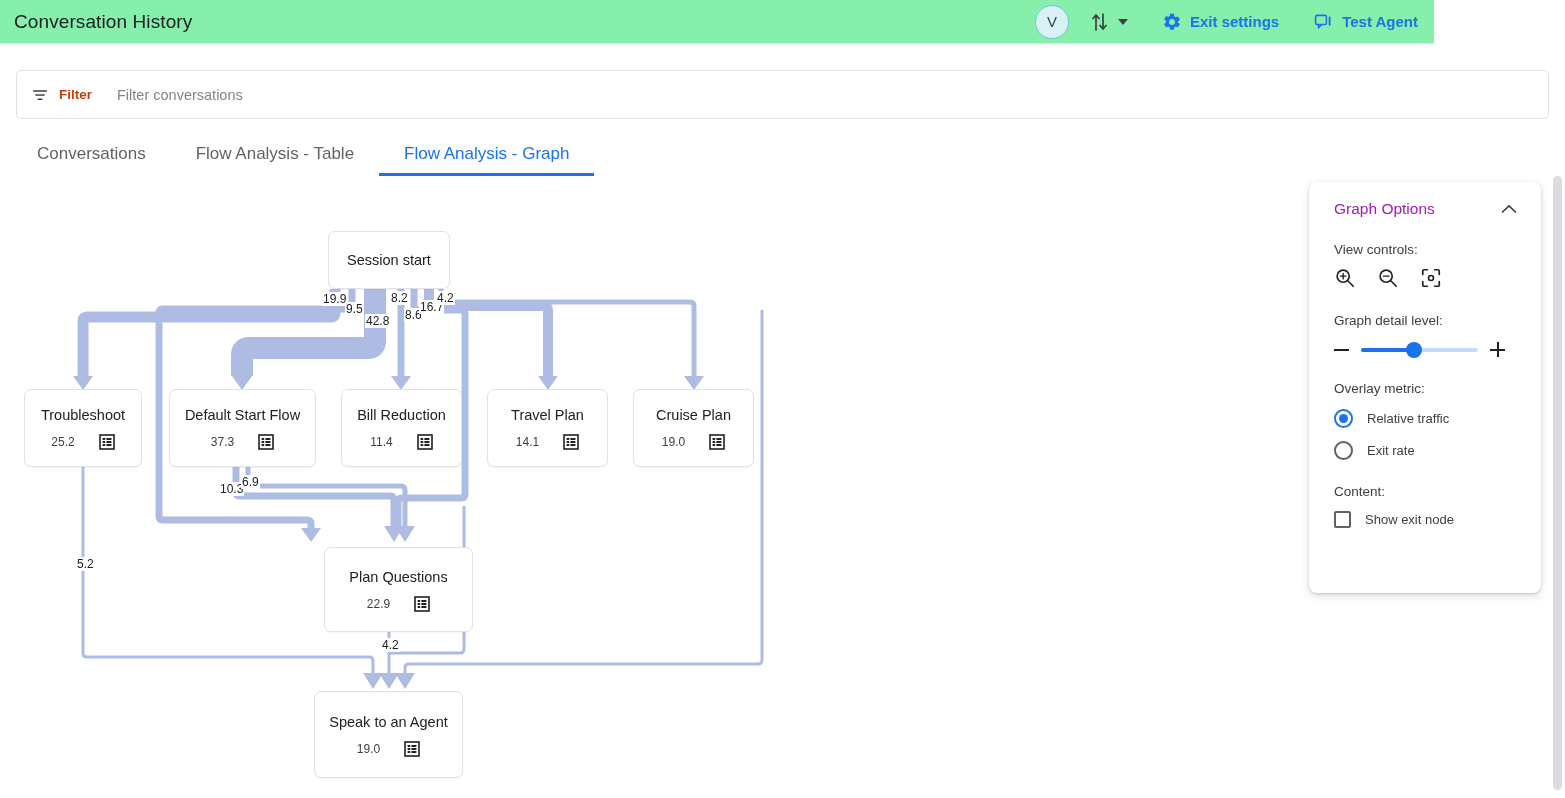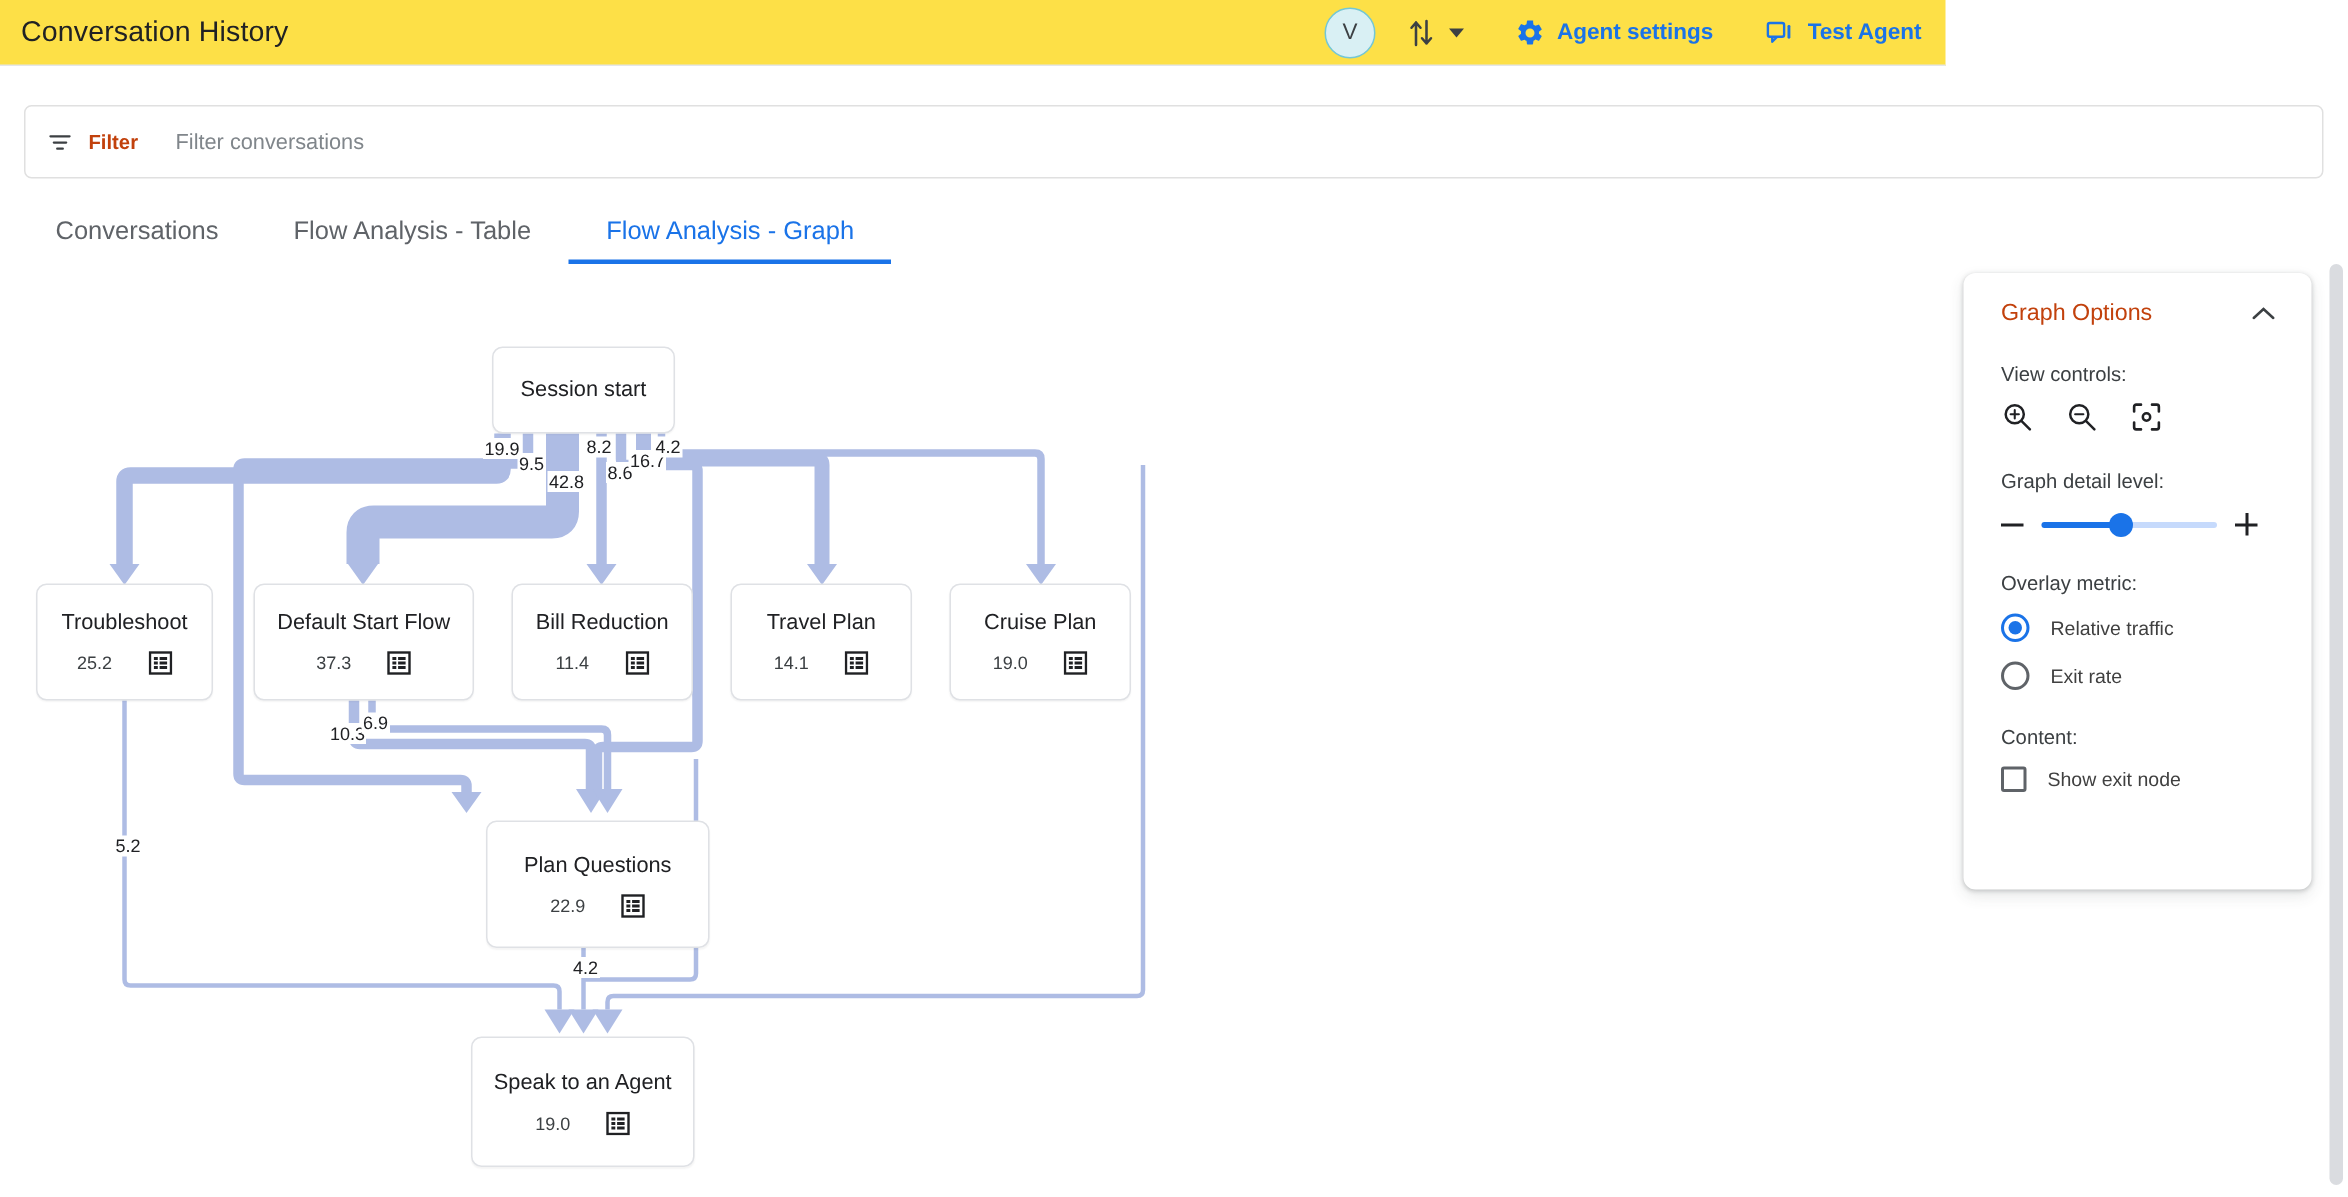--- a/index.html
+++ b/index.html
@@ -6,24 +6,24 @@
   html, body {
     width: 1565px; height: 798px;
     font-family: "Liberation Sans", sans-serif;
     background: #ffffff;
     overflow: hidden;
   }
   .app { position: relative; width: 1565px; height: 798px; background:#fff; }
 
   
   .header {
-    position: absolute; top:0; left:0; width:1297px; height:44px;
+    position: absolute; top:0; left:0; width:1434px; height:44px;
     border-bottom: 1px solid #e4e6e8;
     display:flex; align-items:center;
-    background:#fde047;
+    background:#86efac;
     gap:33px;
   }
   .page-title {
     font-size: 19px; color:#202124; margin-left:14px; letter-spacing:.1px;
   }
   .header-right {
     margin-left:auto; display:flex; align-items:center; gap:0; padding-right:10px;
   }
   .avatar {
     width:34px; height:34px; border-radius:50%;
@@ -98,21 +98,21 @@
   }
 
   
   .opts {
     position:absolute; top:182px; left:1309px; width:232px; height:411px;
     background:#fff; border-radius:8px;
     box-shadow: 0 1px 3px rgba(60,64,67,.25), 0 4px 10px rgba(60,64,67,.12);
     padding:18px 24px 0 25px;
   }
   .opts-head { display:flex; align-items:center; justify-content:space-between; }
-  .opts-title { font-size:15.5px; color:#c2410c; }
+  .opts-title { font-size:15.5px; color:#a21caf; }
   .chev-up { cursor:pointer; }
   .opts-sec { font-size:13.5px; color:#3c4043; margin-top:24px; }
   .view-ctrls { display:flex; gap:21px; margin-top:10px; }
   .vc { cursor:pointer; }
   .slider-row { display:flex; align-items:center; gap:12px; margin-top:14px; }
   .slider-track {
     position:relative; width:117px; height:4px; border-radius:2px; background:#c6dafc;
   }
   .slider-fill { position:absolute;left:0;top:0;height:4px;width:53px;background:#1a73e8;border-radius:2px; }
   .slider-thumb {
@@ -160,21 +160,21 @@
           <path d="M5 18 L5 3 M5 3 L2 6.5 M5 3 L8 6.5" stroke="#3c4043" stroke-width="1.7" fill="none" stroke-linecap="round"></path>
           <path d="M12 2 L12 17 M12 17 L9 13.5 M12 17 L15 13.5" stroke="#3c4043" stroke-width="1.7" fill="none" stroke-linecap="round"></path>
         </svg>
         <span class="caret-dn"></span>
       </div>
 
       <div class="hdr-action">
         <svg width="20" height="20" viewBox="0 0 24 24">
           <path fill="#1a73e8" d="M19.14 12.94a7.4 7.4 0 0 0 .06-.94 7.4 7.4 0 0 0-.06-.94l2.03-1.58a.48.48 0 0 0 .12-.61l-1.92-3.32a.48.48 0 0 0-.58-.22l-2.39.96a7.02 7.02 0 0 0-1.62-.94l-.36-2.54A.47.47 0 0 0 13.95 2h-3.9a.47.47 0 0 0-.47.4l-.36 2.54c-.59.24-1.13.56-1.62.94l-2.39-.96a.48.48 0 0 0-.58.22L2.71 8.46a.48.48 0 0 0 .12.61l2.03 1.58c-.04.31-.06.63-.06.94 0 .31.02.63.06.94l-2.03 1.58a.48.48 0 0 0-.12.61l1.92 3.32c.12.22.37.3.58.22l2.39-.96c.5.38 1.03.7 1.62.94l.36 2.54c.04.23.24.4.47.4h3.9c.23 0 .43-.17.47-.4l.36-2.54c.59-.24 1.12-.56 1.62-.94l2.39.96c.22.08.46 0 .58-.22l1.92-3.32a.48.48 0 0 0-.12-.61l-2.03-1.58zM12 15.6A3.6 3.6 0 1 1 12 8.4a3.6 3.6 0 0 1 0 7.2z"></path>
         </svg>
-        <span>Agent settings</span>
+        <span>Exit settings</span>
       </div>
 
       <div class="hdr-action last">
         <svg width="21" height="20" viewBox="0 0 24 24">
           <rect x="2.5" y="4" width="13" height="11" rx="1.6" fill="none" stroke="#1a73e8" stroke-width="1.9"></rect>
           <path d="M6 15 L6 19 L10 15" fill="none" stroke="#1a73e8" stroke-width="1.9" stroke-linejoin="round"></path>
           <rect x="18.2" y="5.5" width="2.3" height="11" rx="1.1" fill="#1a73e8"></rect>
         </svg>
         <span>Test Agent</span>
       </div>

